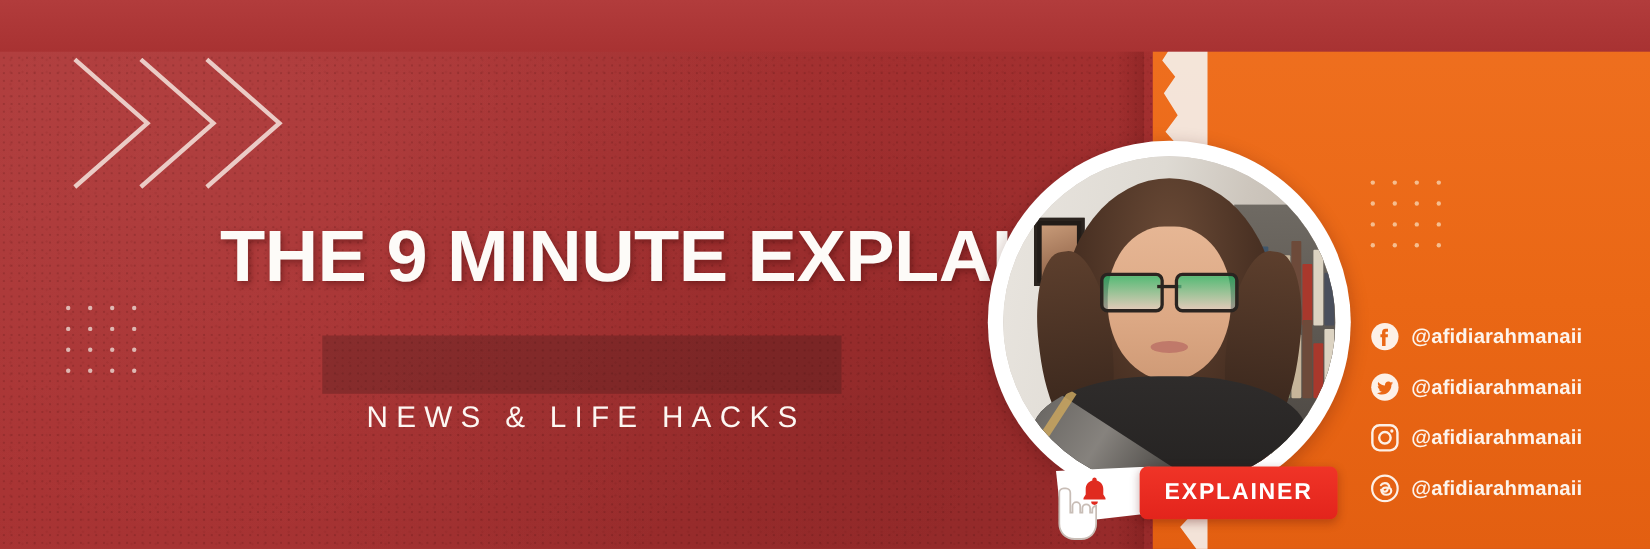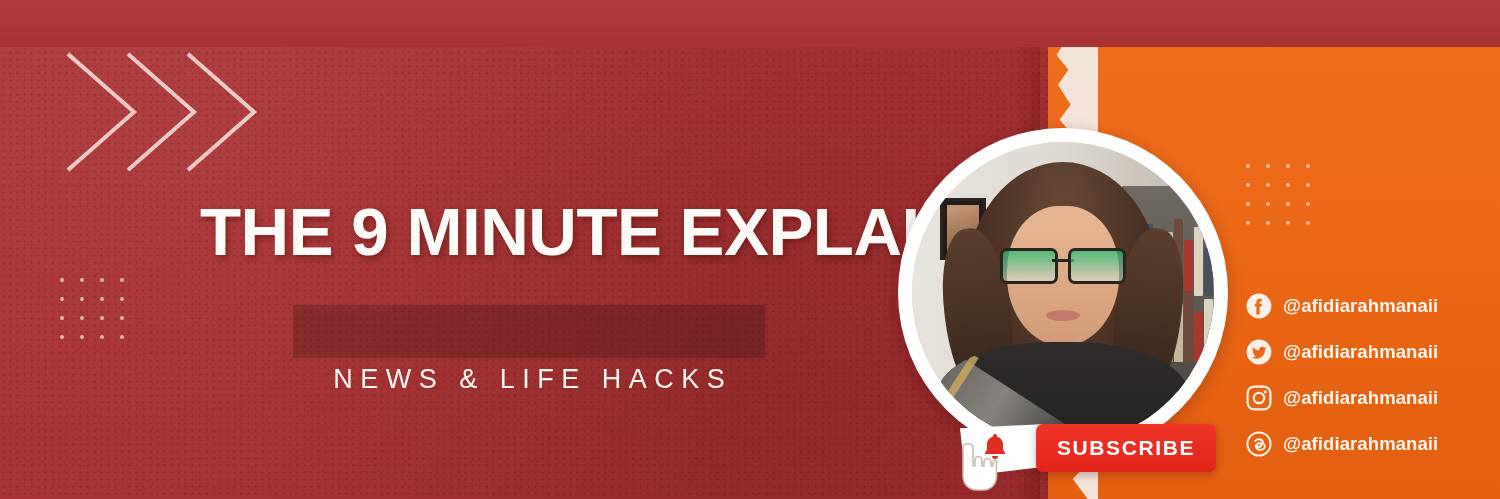--- a/index.html
+++ b/index.html
@@ -345,21 +345,21 @@
       <path d="M13 2c1.1 0 2 .9 2 2v.8c3.6.9 6 4 6 7.7v5l2 3.2v1.3H3v-1.3l2-3.2v-5c0-3.7 2.4-6.8 6-7.7V4c0-1.1.9-2 2-2z" fill="#e02b20"></path>
       <path d="M10 24h6a3 3 0 0 1-6 0z" fill="#e02b20"></path>
     </svg>
   </div>
   <div class="sub-cursor">
     <svg width="44" height="56" viewBox="0 0 44 56" fill="none">
       <path d="M14 4c2.2 0 4 1.8 4 4v18h2v-6c0-1.9 1.6-3.5 3.5-3.5S27 18.1 27 20v6h2v-4c0-1.9 1.6-3.5 3.5-3.5S36 20.1 36 22v4h2v-2.5c0-1.9 1.6-3.5 3.5-3.5v16c0 8-5.5 14-13.5 14h-6C13.5 50 8 44 8 36V8c0-2.2 1.8-4 4-4h2z" fill="#ffffff" stroke="#c8bdb6" stroke-width="1.6"></path>
     </svg>
   </div>
   <div class="sub-btn">
-    <span>SUBSCRIBE</span>
+    <span>EXPLAINER</span>
   </div>
 
   <div class="socials">
 
     <a class="social">
       <span class="ic">
         <svg width="26" height="26" viewBox="0 0 26 26">
           <circle cx="13" cy="13" r="12.4" fill="#fdf0e6"></circle>
           <path d="M15.6 13.6h-2v8h-3.2v-8H8.9v-2.8h1.5V9.1c0-2 .9-3.3 3.3-3.3h2.1v2.8h-1.3c-.9 0-1 .4-1 1v1.2h2.3l-.2 2.8z" fill="#ea6715"></path>
         </svg>

